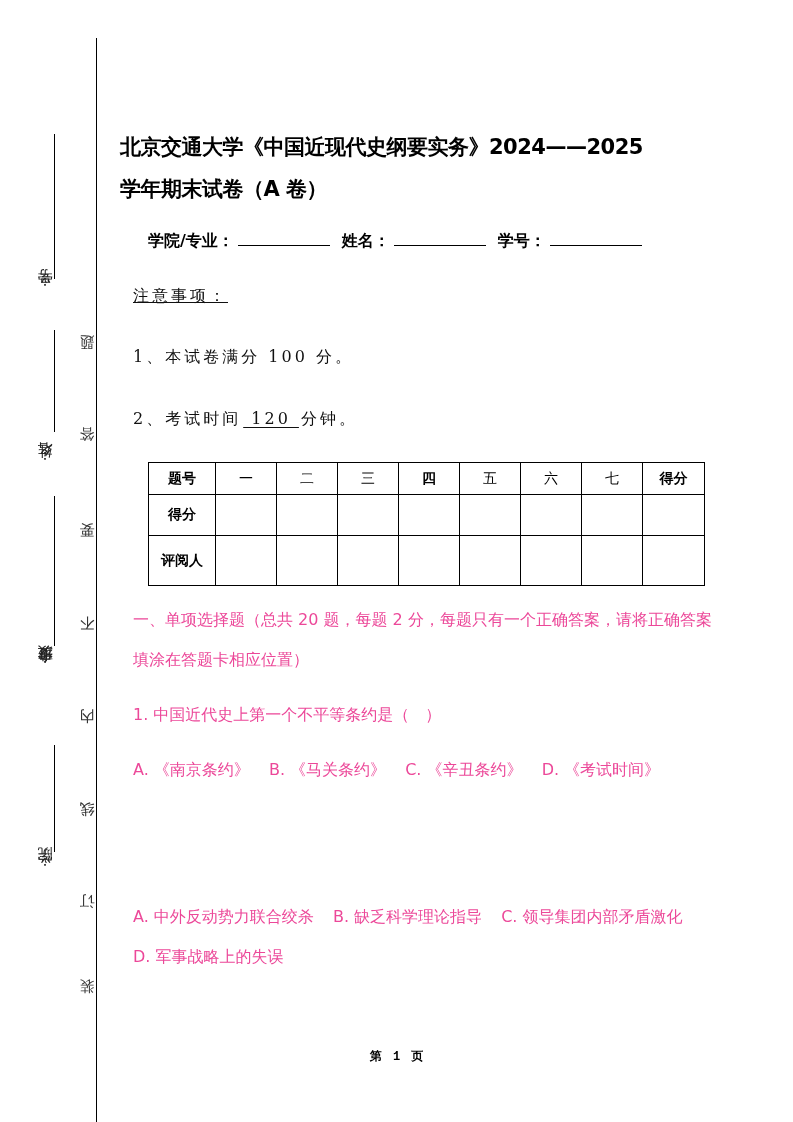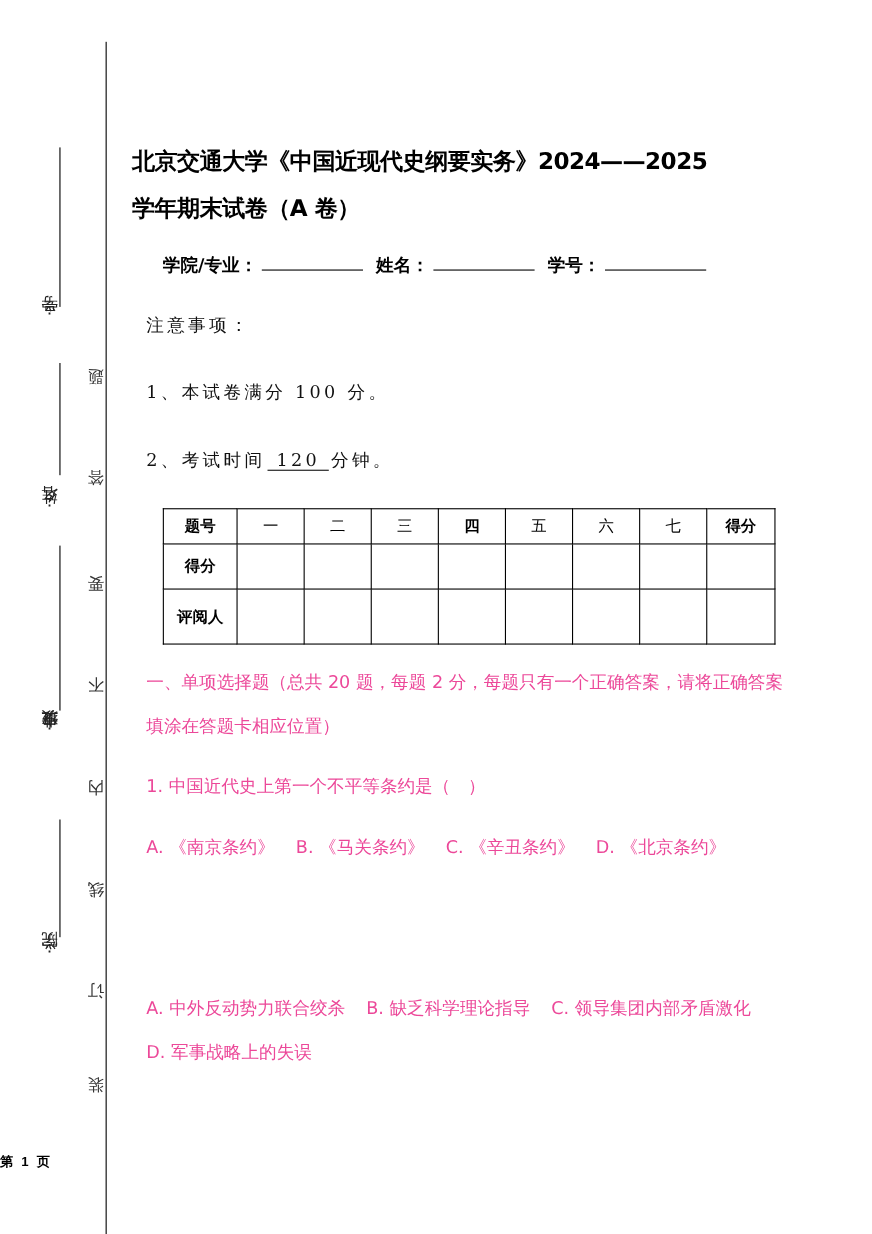--- a/index.html
+++ b/index.html
@@ -137,21 +137,22 @@
       line-height: 40px;
       color: #ec4899;
     }
     .opt { margin-right: 14px; }
 
     .footer {
       position: absolute;
       left: 0;
       width: 793px;
       top: 1048px;
-      font-family: Liberation Sans, sans-serif;
+      text-align: center;
+      font-family: Liberation Mono, monospace;
       font-weight: bold;
       font-size: 12px;
       word-spacing: 4px;
     }
   </style>
 </head>
 <body>
 
 <div class="page">
 
@@ -181,21 +182,21 @@
 
   <div class="info-row">
     <span class="label">学院/专业：</span>
     <span class="blank" style="width:92px;"></span>
     <span class="label">姓名：</span>
     <span class="blank" style="width:92px;"></span>
     <span class="label">学号：</span>
     <span class="blank" style="width:92px;"></span>
   </div>
 
-  <div class="notice" style="top:286px;">注意事项：</div>
+  <div class="notice" style="top:286px;text-decoration:underline;">注意事项：</div>
   <div class="notice" style="top:347px;">1、本试卷满分 100 分。</div>
   <div class="notice" style="top:409px;">
     <span>2、考试时间</span><span class="underline-val"> 120 </span><span>分钟。</span>
   </div>
 
   <table class="score-table">
     <tbody>
         <tr class="r1">
       <td class="head">题号</td>
       <td class="col numeral">一</td>
@@ -232,21 +233,21 @@
   </tbody>
     </table>
 
   <div class="qtext" style="top:600px;">一、单项选择题（总共 20 题，每题 2 分，每题只有一个正确答案，请将正确答案填涂在答题卡相应位置）</div>
 
   <div class="qtext" style="top:695px;">1. 中国近代史上第一个不平等条约是（　）</div>
   <div class="qtext" style="top:750px;">
     <span class="opt">A. 《南京条约》</span>
     <span class="opt">B. 《马关条约》</span>
     <span class="opt">C. 《辛丑条约》</span>
-    <span>D. 《北京条约》</span>
+    <span>D. 《考试时间》</span>
   </div>
 
   <div class="qtext" style="top:897px;">
     <span class="opt">A. 中外反动势力联合绞杀</span>
     <span class="opt">B. 缺乏科学理论指导</span>
     <span class="opt">C. 领导集团内部矛盾激化</span>
     <span>D. 军事战略上的失误</span>
   </div>
 
   <div class="footer">第 1 页</div>

